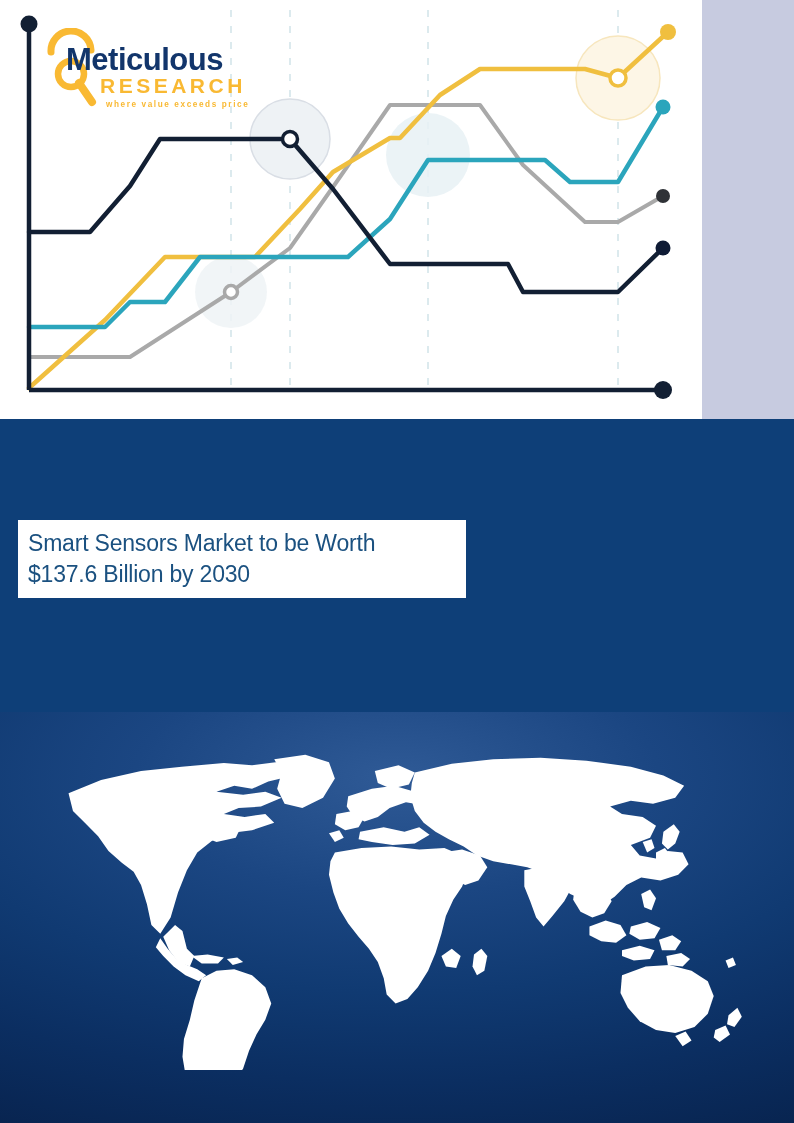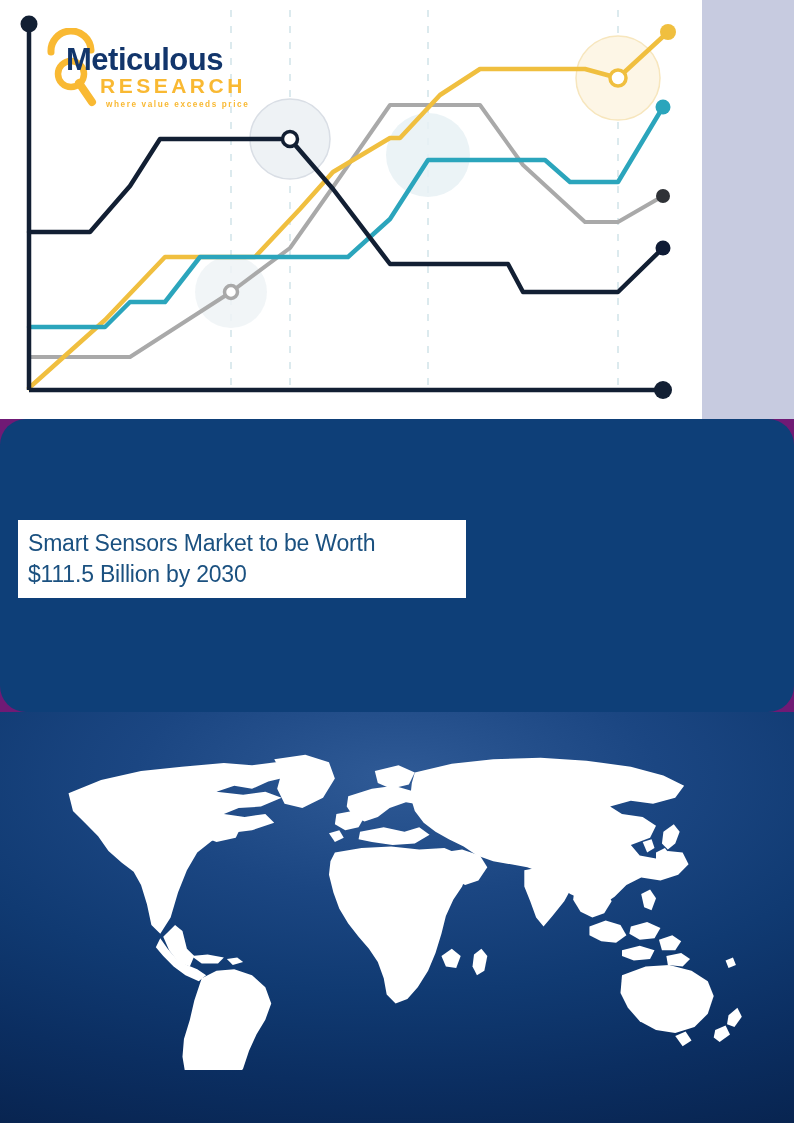--- a/index.html
+++ b/index.html
@@ -102,25 +102,25 @@
 
         <text x="22" y="42" font-family="Liberation Sans, sans-serif" font-size="31" font-weight="bold" fill="#12356b" letter-spacing="-0.5">Meticulous</text>
         <text x="56" y="65" font-family="Liberation Sans, sans-serif" font-size="21" font-weight="bold" fill="#f9b933" letter-spacing="3.5">RESEARCH</text>
         <text x="62" y="79" font-family="Liberation Sans, sans-serif" font-size="8.2" font-weight="bold" fill="#f9b933" letter-spacing="1.6">where value exceeds price</text>
       </svg>
     </div>
 
     <div class="chart-sidebar" style="background: rgb(199, 203, 224);"></div>
   </div>
 
-  <div class="title-band" style="background: rgb(14, 63, 120); border-radius: 26px;">
+  <div class="title-band" style="background: rgb(14, 63, 120);">
 
     <div class="title-box">
       <span class="title-line" style="color: rgb(27, 81, 128);">Smart Sensors Market to be Worth</span>
-      <span class="title-line" style="color: rgb(27, 81, 128);">$111.5 Billion by 2030</span>
+      <span class="title-line" style="color: rgb(27, 81, 128);">$137.6 Billion by 2030</span>
     </div>
 
     <div class="sq-grid-top">
       <div class="sq" style="background: rgb(252, 194, 34);"></div>
       <div class="sq" style="background: rgb(14, 63, 120);"></div>
       <div class="sq" style="background: rgb(14, 63, 120);"></div>
       <div class="sq" style="background: rgb(14, 63, 120);"></div>
       <div class="sq" style="background: rgb(252, 194, 34);"></div>
       <div class="sq" style="background: rgb(14, 63, 120);"></div>
       <div class="sq" style="background: rgb(14, 63, 120);"></div>

